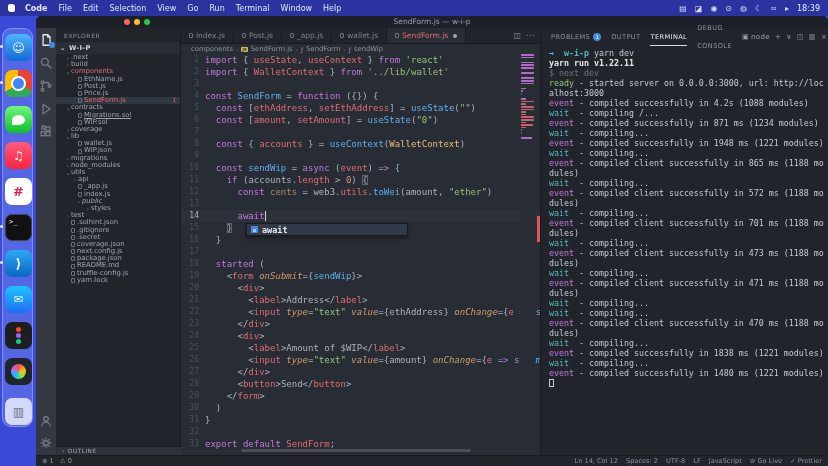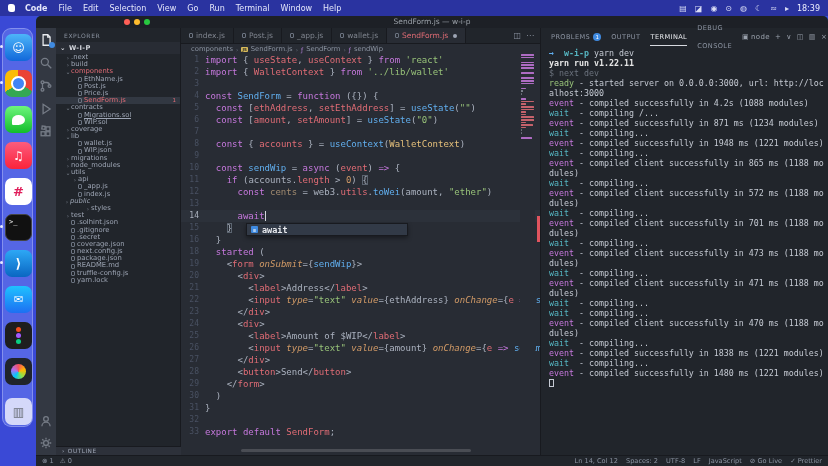--- a/index.html
+++ b/index.html
@@ -352,21 +352,21 @@
           <span class="flabel">api</span>
         </div>
         <div class="trow" style="padding-left: 16px;">
           <span class="ficon" style="margin-left: 6px;"></span>
           <span class="flabel">_app.js</span>
         </div>
         <div class="trow" style="padding-left: 16px;">
           <span class="ficon" style="margin-left: 6px;"></span>
           <span class="flabel">index.js</span>
         </div>
-        <div class="trow" style="padding-left: 8px; font-style: italic;">
+        <div class="trow" style="padding-left: 20px; font-style: italic;">
           <span class="chev">›</span>
           <span class="flabel">public</span>
         </div>
         <div class="trow" style="padding-left: 9px; margin-left: 20px;">
           <span class="chev">›</span>
           <span class="flabel">styles</span>
         </div>
         <div class="trow" style="padding-left: 9px;">
           <span class="chev">›</span>
           <span class="flabel">test</span>
@@ -466,20 +466,21 @@
         <div class="cline"><span class="gut">7</span><span class="ctext"></span></div>
         <div class="cline"><span class="gut">8</span><span class="ctext"><span class="tk-p">  </span><span class="tk-k">const</span><span class="tk-p"> { </span><span class="tk-v">accounts</span><span class="tk-p"> } = </span><span class="tk-f">useContext</span><span class="tk-p">(</span><span class="tk-c">WalletContext</span><span class="tk-p">)</span></span></div>
         <div class="cline"><span class="gut">9</span><span class="ctext"></span></div>
         <div class="cline"><span class="gut">10</span><span class="ctext"><span class="tk-p">  </span><span class="tk-k">const</span><span class="tk-p"> </span><span class="tk-f">sendWip</span><span class="tk-p"> = </span><span class="tk-k">async</span><span class="tk-p"> (</span><span class="tk-v">event</span><span class="tk-p">) </span><span class="tk-k">=&gt;</span><span class="tk-p"> {</span></span></div>
         <div class="cline"><span class="gut">11</span><span class="ctext"><span class="tk-p">    </span><span class="tk-k">if</span><span class="tk-p"> (</span><span class="tk-p">accounts</span><span class="tk-p">.</span><span class="tk-v">length</span><span class="tk-p"> &gt; </span><span class="tk-n">0</span><span class="tk-p">) </span><span class="tk-bm">{</span></span></div>
         <div class="cline"><span class="gut">12</span><span class="ctext"><span class="tk-p">      </span><span class="tk-k">const</span><span class="tk-p"> </span><span class="tk-u">cents</span><span class="tk-p"> = </span><span class="tk-p">web3</span><span class="tk-p">.</span><span class="tk-v">utils</span><span class="tk-p">.</span><span class="tk-f">toWei</span><span class="tk-p">(</span><span class="tk-p">amount</span><span class="tk-p">, </span><span class="tk-s">"ether"</span><span class="tk-p">)</span></span></div>
         <div class="cline"><span class="gut">13</span><span class="ctext"></span></div>
         <div class="cline current"><span class="gut">14</span><span class="ctext"><span class="tk-p">      </span><span class="tk-k">await</span><span class="caret"></span></span></div>
         <div class="cline"><span class="gut">15</span><span class="ctext"><span class="tk-p">    </span><span class="tk-bm">}</span></span></div>
         <div class="cline"><span class="gut">16</span><span class="ctext"><span class="tk-p">  }</span></span></div>
+        <div class="cline"><span class="gut">17</span><span class="ctext"></span></div>
         <div class="cline"><span class="gut">18</span><span class="ctext"><span class="tk-p">  </span><span class="tk-k">started</span><span class="tk-p"> (</span></span></div>
         <div class="cline"><span class="gut">19</span><span class="ctext"><span class="tk-p">    &lt;</span><span class="tk-t">form</span><span class="tk-p"> </span><span class="tk-a">onSubmit</span><span class="tk-p">={</span><span class="tk-f">sendWip</span><span class="tk-p">}&gt;</span></span></div>
         <div class="cline"><span class="gut">20</span><span class="ctext"><span class="tk-p">      &lt;</span><span class="tk-t">div</span><span class="tk-p">&gt;</span></span></div>
         <div class="cline"><span class="gut">21</span><span class="ctext"><span class="tk-p">        &lt;</span><span class="tk-t">label</span><span class="tk-p">&gt;</span><span class="tk-p">Address</span><span class="tk-p">&lt;/</span><span class="tk-t">label</span><span class="tk-p">&gt;</span></span></div>
         <div class="cline"><span class="gut">22</span><span class="ctext"><span class="tk-p">        &lt;</span><span class="tk-t">input</span><span class="tk-p"> </span><span class="tk-a">type</span><span class="tk-p">=</span><span class="tk-s">"text"</span><span class="tk-p"> </span><span class="tk-a">value</span><span class="tk-p">={</span><span class="tk-p">ethAddress</span><span class="tk-p">} </span><span class="tk-a">onChange</span><span class="tk-p">={</span><span class="tk-v">e</span><span class="tk-p"> </span><span class="tk-k">=&gt;</span><span class="tk-p"> </span><span class="tk-f">setEthAddress</span></span></div>
         <div class="cline"><span class="gut">23</span><span class="ctext"><span class="tk-p">      &lt;/</span><span class="tk-t">div</span><span class="tk-p">&gt;</span></span></div>
         <div class="cline"><span class="gut">24</span><span class="ctext"><span class="tk-p">      &lt;</span><span class="tk-t">div</span><span class="tk-p">&gt;</span></span></div>
         <div class="cline"><span class="gut">25</span><span class="ctext"><span class="tk-p">        &lt;</span><span class="tk-t">label</span><span class="tk-p">&gt;</span><span class="tk-p">Amount of $WIP</span><span class="tk-p">&lt;/</span><span class="tk-t">label</span><span class="tk-p">&gt;</span></span></div>
         <div class="cline"><span class="gut">26</span><span class="ctext"><span class="tk-p">        &lt;</span><span class="tk-t">input</span><span class="tk-p"> </span><span class="tk-a">type</span><span class="tk-p">=</span><span class="tk-s">"text"</span><span class="tk-p"> </span><span class="tk-a">value</span><span class="tk-p">={</span><span class="tk-p">amount</span><span class="tk-p">} </span><span class="tk-a">onChange</span><span class="tk-p">={</span><span class="tk-v">e</span><span class="tk-p"> </span><span class="tk-k">=&gt;</span><span class="tk-p"> </span><span class="tk-f">setAmount</span></span></div>
         <div class="cline"><span class="gut">27</span><span class="ctext"><span class="tk-p">      &lt;/</span><span class="tk-t">div</span><span class="tk-p">&gt;</span></span></div>

